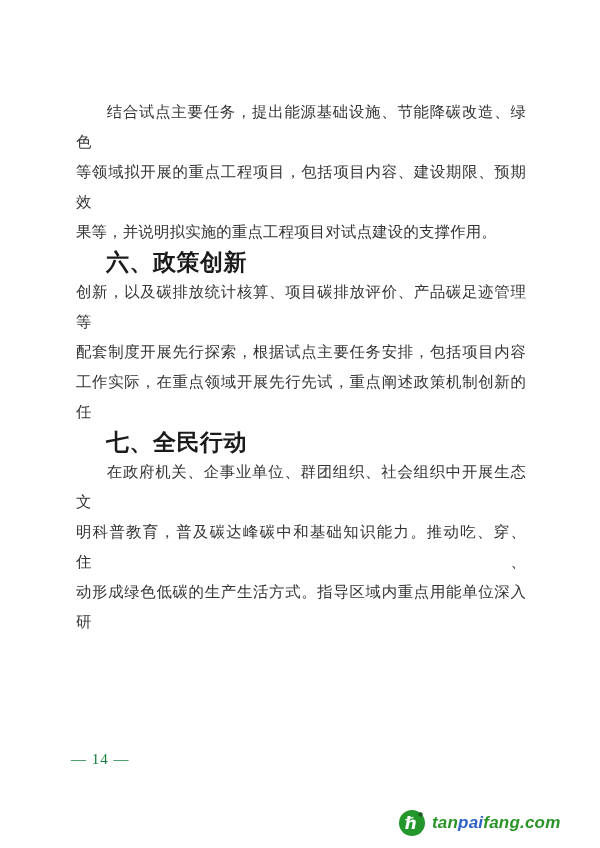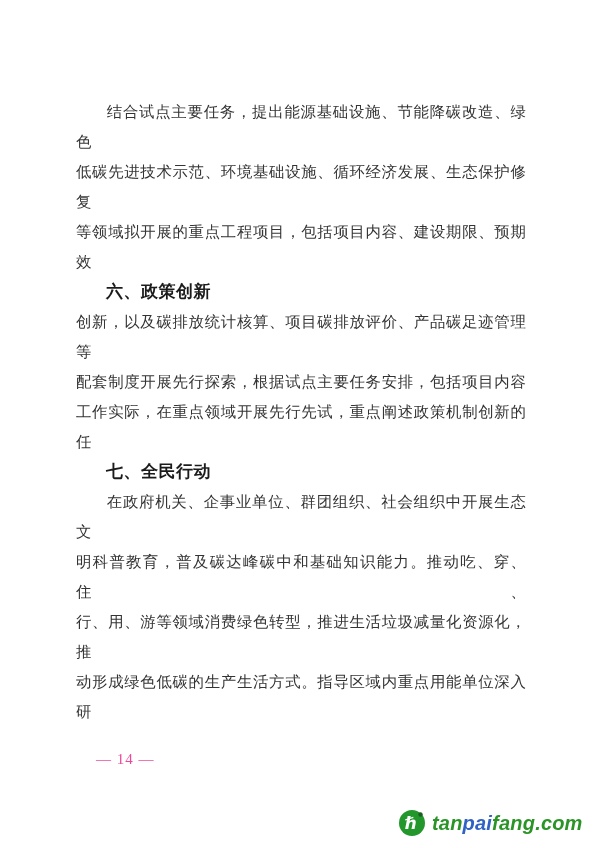--- a/index.html
+++ b/index.html
@@ -28,80 +28,79 @@
   .line {
     text-align: justify;
     text-align-last: justify;
     letter-spacing: 0.2px;
   }
   .line.first { text-indent: 2em; }
   .line.last  { text-align-last: left; }
   .heading {
     font-family: "Liberation Sans", "DejaVu Sans", sans-serif;
     font-weight: bold;
-    font-size: 17px;
+    font-size: 23px;
     line-height: 30px;
     color: #1b1b1b;
     padding-left: 30px;
     letter-spacing: 0.5px;
   }
   #page-number {
     position: absolute;
-    left: 96px;
+    left: 71px;
     top: 751px;
     font-size: 15px;
-    color: #ec4899;
+    color: #15803d;
     letter-spacing: 1px;
     font-family: "Liberation Serif", "DejaVu Serif", serif;
   }
   #watermark {
     position: absolute;
     left: 399px;
     top: 810px;
     display: flex;
     align-items: center;
     gap: 7px;
   }
   #logo-icon {
     width: 26px;
     height: 26px;
     display: block;
   }
   #logo-text {
     font-family: "Liberation Sans", "DejaVu Sans", sans-serif;
     font-weight: bold;
     font-style: italic;
-    font-size: 20px;
+    font-size: 17px;
     letter-spacing: 0.2px;
     white-space: nowrap;
     line-height: 26px;
   }
 </style>
 </head>
 <body>
 
 <div id="page">
 
   <div id="doc-body">
       <div class="paragraph">
         <div class="line first">结合试点主要任务，提出能源基础设施、节能降碳改造、绿色</div>
-        <div class="line">低碳先进技术示范、环境基础设施、循环经济发展、生态保护修复</div>
         <div class="line">等领域拟开展的重点工程项目，包括项目内容、建设期限、预期效</div>
+        <div class="line last">果等，并说明拟实施的重点工程项目对试点建设的支撑作用。</div>
       </div>
       <div class="heading">六、政策创新</div>
       <div class="paragraph">
         <div class="line">创新，以及碳排放统计核算、项目碳排放评价、产品碳足迹管理等</div>
         <div class="line">配套制度开展先行探索，根据试点主要任务安排，包括项目内容</div>
         <div class="line">工作实际，在重点领域开展先行先试，重点阐述政策机制创新的任</div>
       </div>
       <div class="heading">七、全民行动</div>
       <div class="paragraph">
         <div class="line first">在政府机关、企事业单位、群团组织、社会组织中开展生态文</div>
         <div class="line">明科普教育，普及碳达峰碳中和基础知识能力。推动吃、穿、住、</div>
-        <div class="line">行、用、游等领域消费绿色转型，推进生活垃圾减量化资源化，推</div>
         <div class="line">动形成绿色低碳的生产生活方式。指导区域内重点用能单位深入研</div>
       </div>
     </div>
 
   <div id="page-number">— 14 —</div>
 
   <div id="watermark">
     <svg id="logo-icon" viewBox="0 0 26 26" xmlns="http://www.w3.org/2000/svg">
       <circle id="logo-circle" cx="13" cy="13" r="13" fill="#23972c"></circle>
       <circle cx="21.5" cy="4.5" r="2.2" fill="#1b5e20"></circle>

